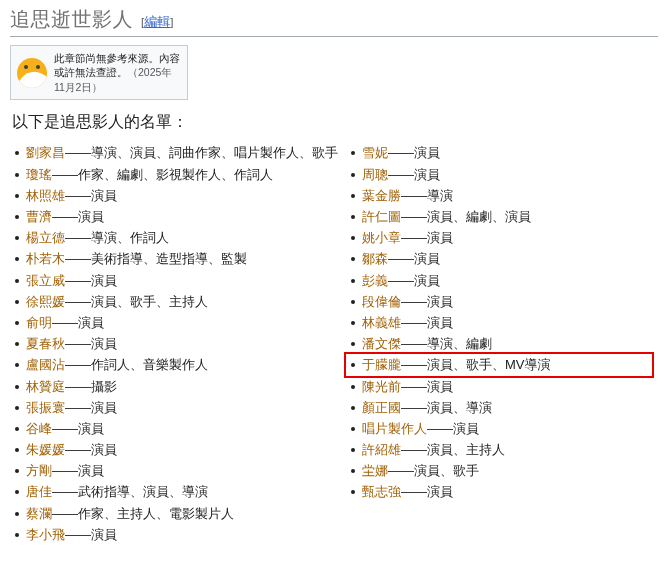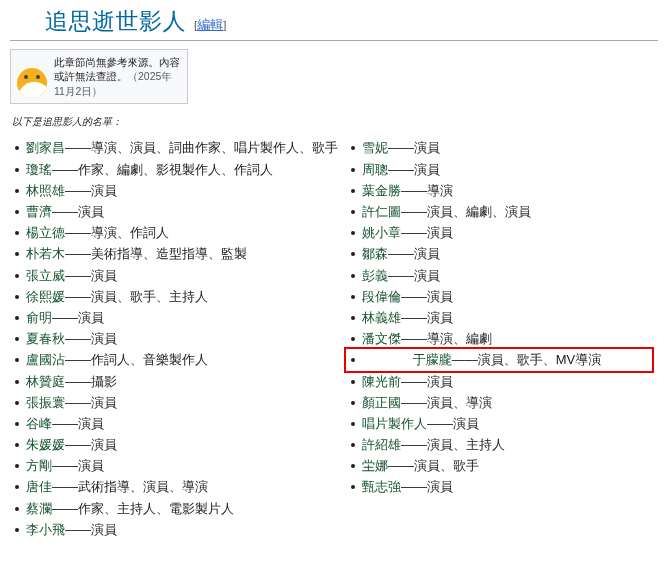--- a/index.html
+++ b/index.html
@@ -24,38 +24,37 @@
   .title-row {
     display: flex;
     align-items: baseline;
     gap: 8px;
     border-bottom: 1px solid #a2a9b1;
     padding-bottom: 3px;
     margin-bottom: 8px;
   }
   .page-title {
     font-family: "Liberation Serif", serif;
-    font-size: 23px;
+    font-size: 20px;
     font-weight: normal;
-    color: #0369a1;
+    color: #737373;
     letter-spacing: 0.5px;
-    margin-left: 35px;
   }
   .edit-link {
     font-size: 13px;
     color: #3366cc;
     white-space: nowrap;
   }
   .edit-bracket {
     font-size: 11.5px;
     color: #54595d;
   }
   .notice-box {
     display: flex;
-    align-items: flex-end;
+    align-items: center;
     gap: 7px;
     border: 1px solid #c8ccd1;
     background: #f8f9fa;
     padding: 5px 6px;
     width: 178px;
     box-sizing: border-box;
     margin-bottom: 10px;
   }
   .notice-icon {
     width: 30px;
@@ -91,24 +90,23 @@
   }
   .notice-text {
     font-size: 10.5px;
     line-height: 1.38;
     color: #202122;
   }
   .notice-text .gray {
     color: #54595d;
   }
   .intro {
-    font-size: 10px;
+    font-size: 16px;
     margin: 0 0 8px 2px;
     line-height: 1.5;
-    font-style: italic;
   }
   .columns {
     display: flex;
     gap: 0;
   }
   .col {
     width: 50%;
     box-sizing: border-box;
   }
   .col.right {
@@ -131,29 +129,28 @@
     content: "";
     position: absolute;
     left: 5px;
     top: 9px;
     width: 4px;
     height: 4px;
     border-radius: 50%;
     background: #202122;
   }
   ul.name-list li a {
-    color: #14532d;
+    color: #a16207;
     text-decoration: none;
   }
   ul.name-list li.highlight {
     outline: 2px solid #e60000;
     outline-offset: 0px;
     width: 290px;
     white-space: nowrap;
-    text-align: center;
   }
 </style>
 </head>
 <body>
 
 <div class="page">
 
   <div class="title-row">
     <span class="page-title">追思逝世影人</span>
     <span class="edit-link-wrap"><span class="edit-bracket">[</span><a class="edit-link" href="#">編輯</a><span class="edit-bracket">]</span></span>

